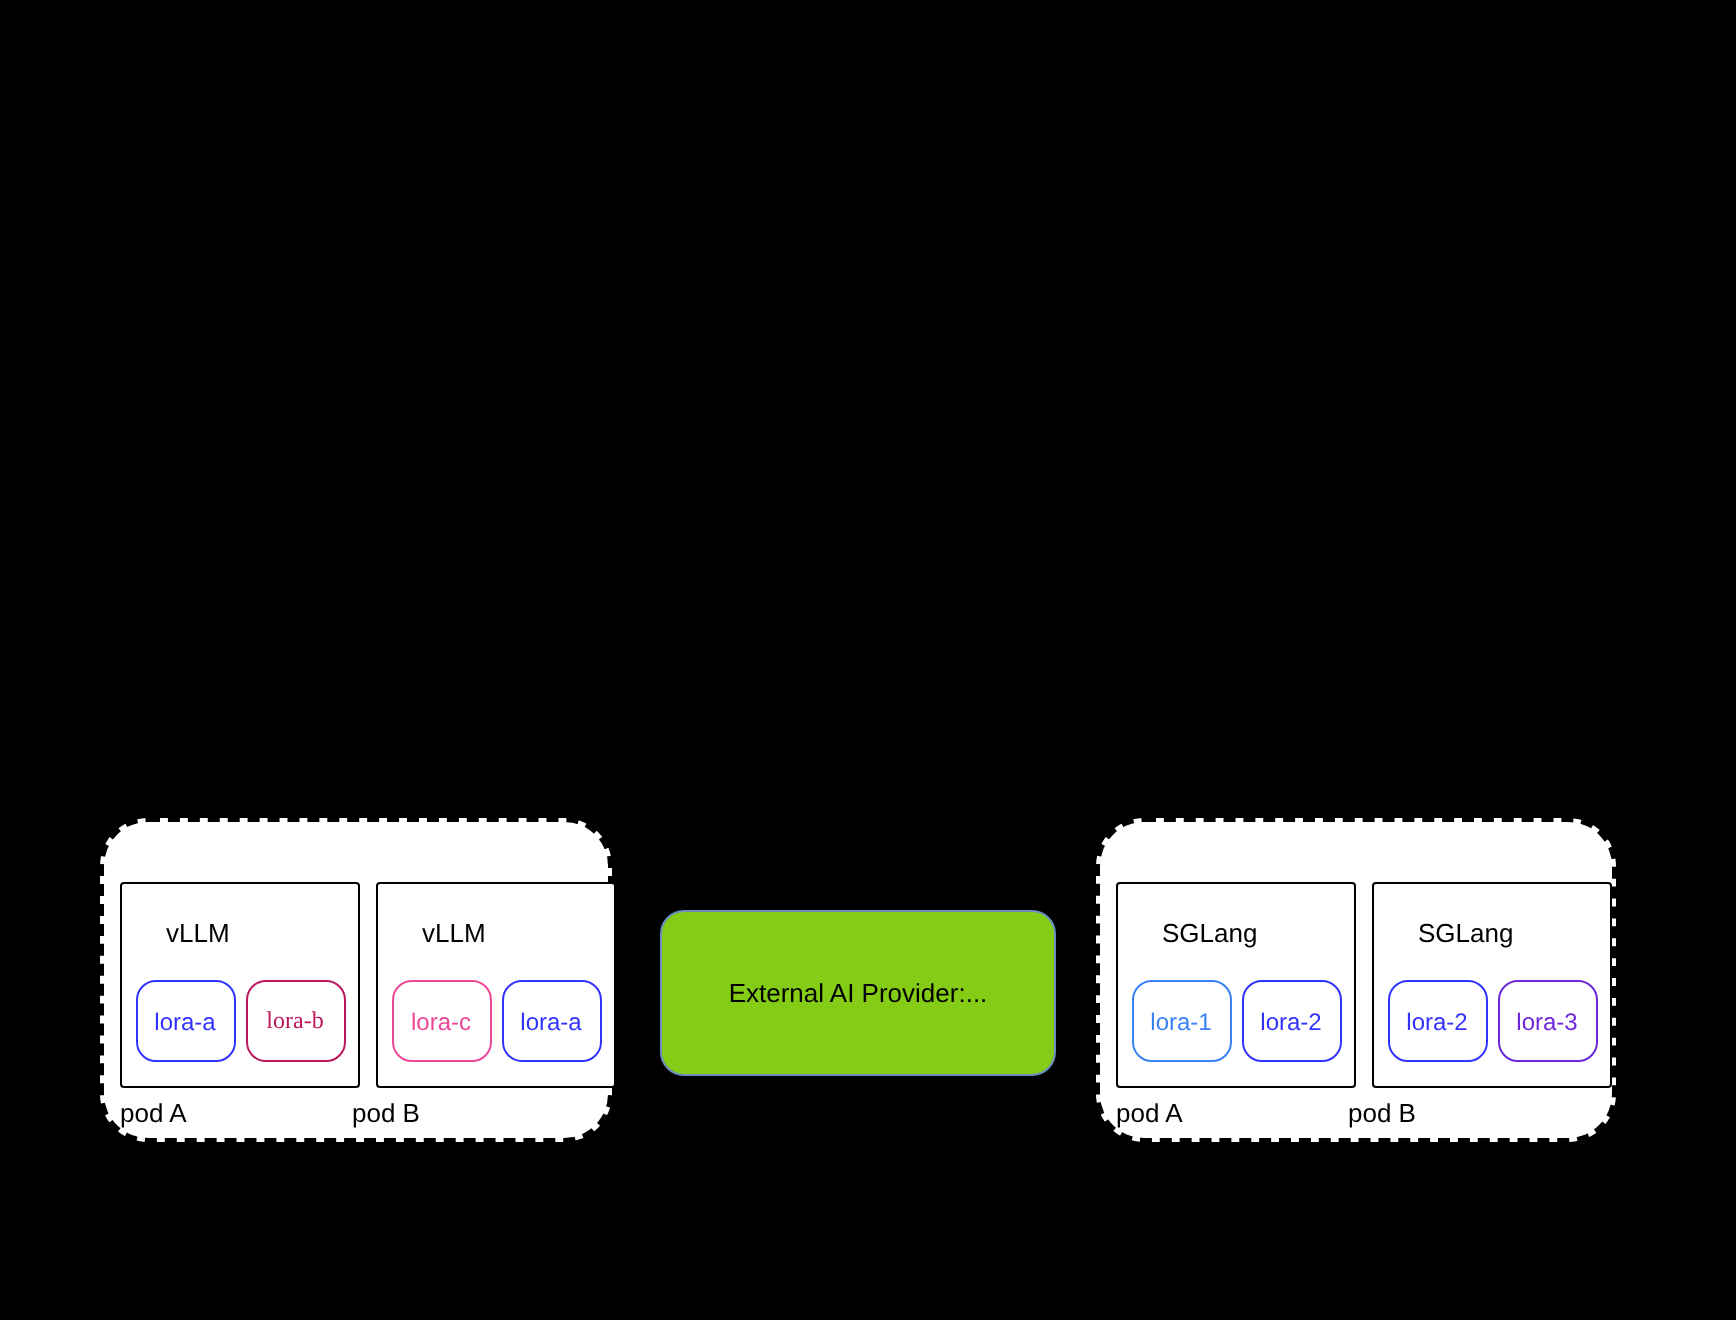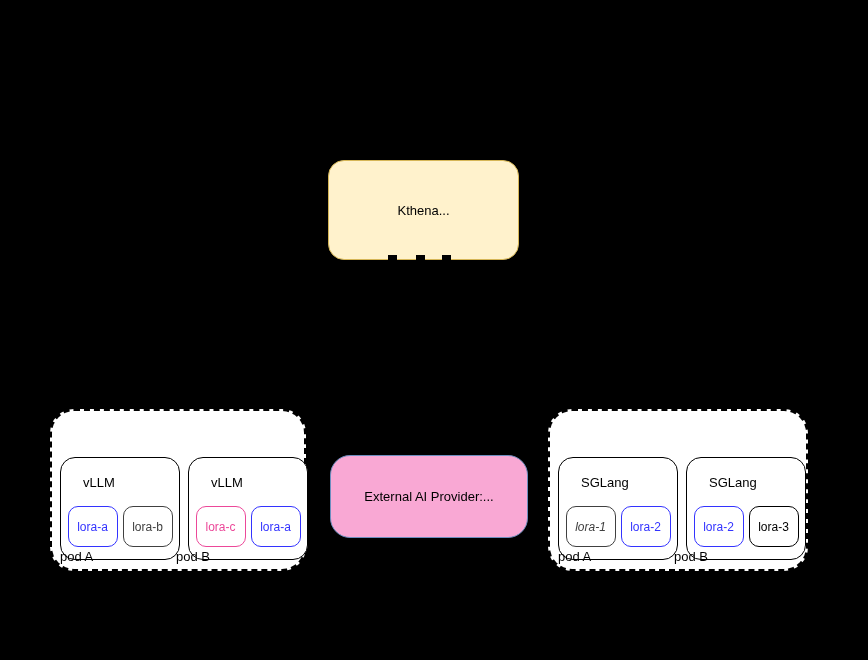--- a/index.html
+++ b/index.html
@@ -50,22 +50,21 @@
   }
   .group-left{left:50px;width:256px;}
   .group-right{left:548px;width:260px;}
   
   .pod{
     position:absolute;
     top:30px;width:120px;height:103px;
     box-sizing:border-box;
     background:#fff;
     border:1px solid #000;
-    border-radius:15px;
-    margin-top:16px;
+    border-radius:2px;
   }
   .pod-a{left:8px;}
   .pod-b{left:136px;}
   .engine{
     position:absolute;
     left:22px;top:17px;
     font-size:13px;color:#000;
     white-space:nowrap;
   }
   .chips{
@@ -94,68 +93,65 @@
     font-size:13px;color:#000;
   }
   .pod-label.pl-a{left:8px;}
   .pod-label.pl-b{left:124px;}
 </style>
 </head>
 <body>
 
 <div id="canvas" style="background: rgb(0, 0, 0);">
 
-  <div class="node kthena" style="background-color: rgb(255, 242, 204); border-color: rgb(214, 182, 86);">
-    <span>Kthena...</span>
-  </div>
   <div class="nub n1"></div>
   <div class="nub n2"></div>
   <div class="nub n3"></div>
 
   <div class="group group-left">
 
     <div class="pod pod-a">
       <span class="engine">vLLM</span>
       <div class="chips">
         <span class="chip" style="color: rgb(51, 51, 255);">lora-a</span>
-        <span class="chip" style="color: #404040;">lora-b</span>
+        <span class="chip" style="color: #be185d; font-family: Liberation Serif, serif;">lora-b</span>
       </div>
     </div>
 
     <div class="pod pod-b">
       <span class="engine">vLLM</span>
       <div class="chips">
         <span class="chip" style="color: #ec4899;">lora-c</span>
         <span class="chip" style="color: rgb(51, 51, 255);">lora-a</span>
       </div>
     </div>
 
     <span class="pod-label pl-a">pod A</span>
     <span class="pod-label pl-b">pod B</span>
   </div>
 
-  <div class="node external" style="background-color: #f9a8d4; border-color: rgb(108, 142, 191); border-radius: 20px;">
+  <div class="node external" style="background-color: #84cc16; border-color: rgb(108, 142, 191);">
     <span>External AI Provider:...</span>
   </div>
 
   <div class="group group-right">
 
     <div class="pod pod-a">
       <span class="engine">SGLang</span>
       <div class="chips">
-        <span class="chip" style="color: #404040; font-style: italic;">lora-1</span>
+        <span class="chip" style="color: #3b82f6;">lora-1</span>
         <span class="chip" style="color: rgb(51, 51, 255);">lora-2</span>
       </div>
     </div>
 
     <div class="pod pod-b">
       <span class="engine">SGLang</span>
       <div class="chips">
         <span class="chip" style="color: rgb(51, 51, 255);">lora-2</span>
-        <span class="chip" style="color: #000000;">lora-3</span>
+        <span class="chip" style="color: #6d28d9;">lora-3</span>
       </div>
     </div>
 
     <span class="pod-label pl-a">pod A</span>
     <span class="pod-label pl-b">pod B</span>
   </div>
 
 </div>
 
 </body></html>

